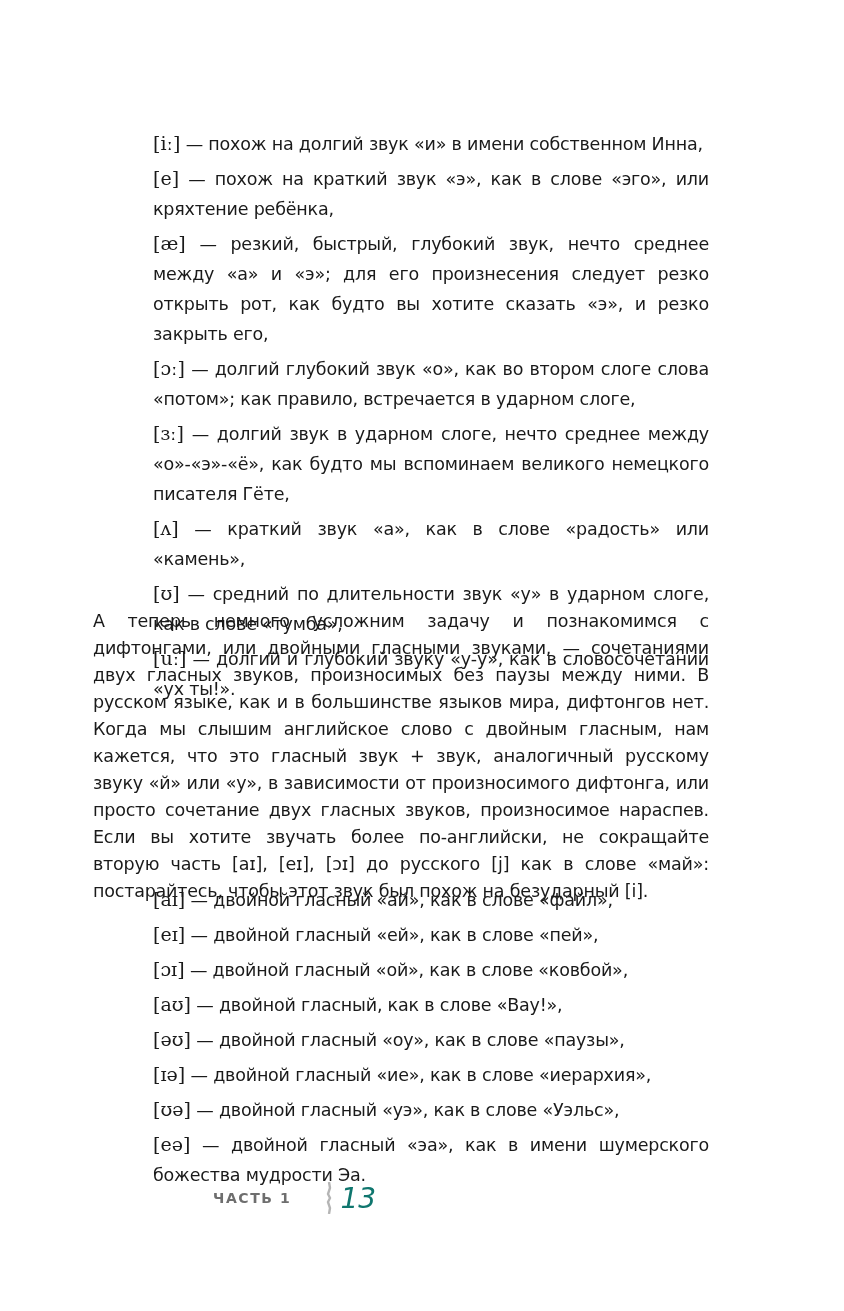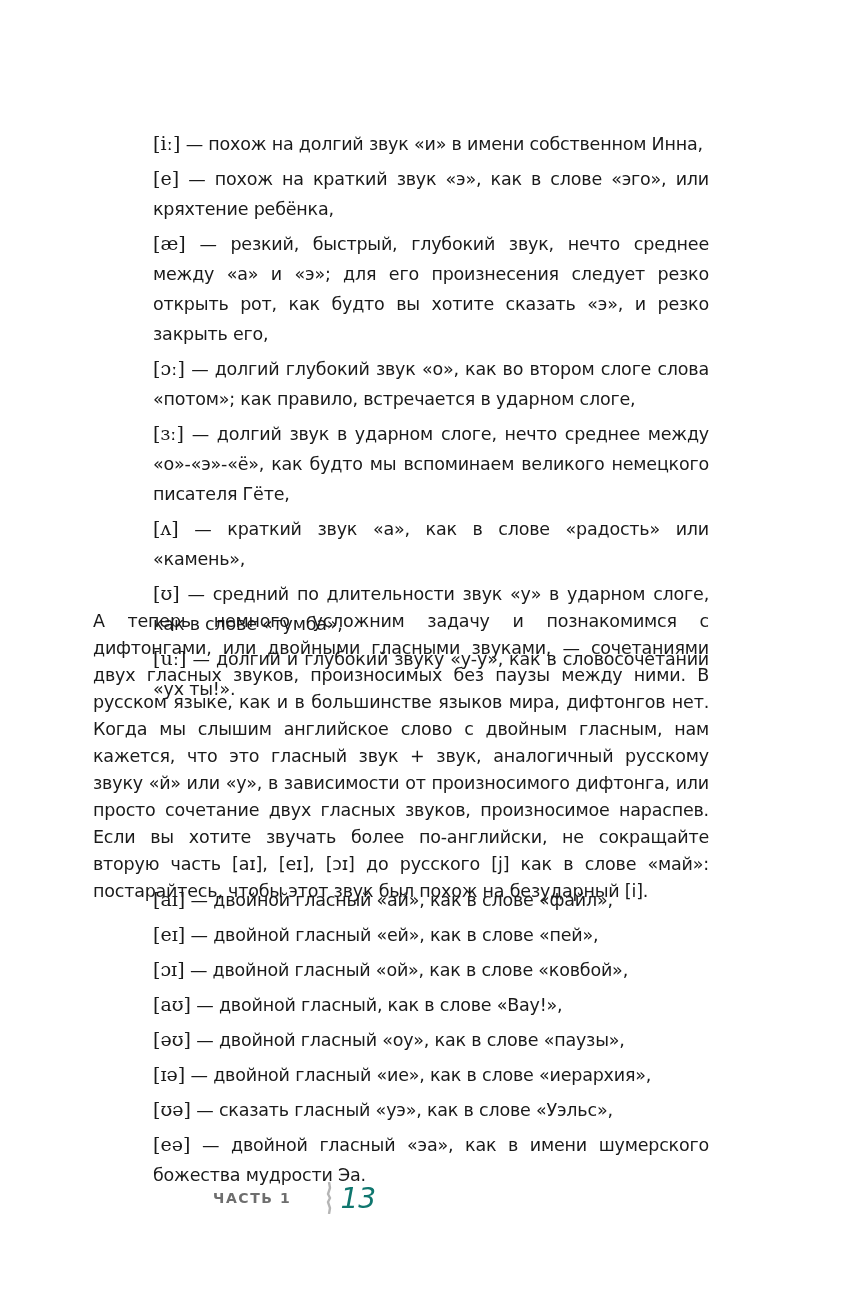--- a/index.html
+++ b/index.html
@@ -33,21 +33,21 @@
 
 <p class="para" style="margin:0;">А теперь немного усложним задачу и познакомимся с дифтонгами, или двойными гласными звуками, — сочетаниями двух гласных звуков, произносимых без паузы между ними. В русском языке, как и в большинстве языков мира, дифтонгов нет. Когда мы слышим английское слово с двойным гласным, нам кажется, что это гласный звук + звук, аналогичный русскому звуку «й» или «у», в зависимости от произносимого дифтонга, или просто сочетание двух гласных звуков, произносимое нараспев. Если вы хотите звучать более по-английски, не сокращайте вторую часть [aɪ], [eɪ], [ɔɪ] до русского [j] как в слове «май»: постарайтесь, чтобы этот звук был похож на безударный [i].</p>
 
 <div class="list" style="top:884px;">
   <div class="item"><span class="sym">[aɪ]</span><span> — двойной гласный «ай», как в слове «файл»,</span></div>
   <div class="item"><span class="sym">[eɪ]</span><span> — двойной гласный «ей», как в слове «пей»,</span></div>
   <div class="item"><span class="sym">[ɔɪ]</span><span> — двойной гласный «ой», как в слове «ковбой»,</span></div>
   <div class="item"><span class="sym">[aʊ]</span><span> — двойной гласный, как в слове «Вау!»,</span></div>
   <div class="item"><span class="sym">[əʊ]</span><span> — двойной гласный «оу», как в слове «паузы»,</span></div>
   <div class="item"><span class="sym">[ɪə]</span><span> — двойной гласный «ие», как в слове «иерархия»,</span></div>
-  <div class="item"><span class="sym">[ʊə]</span><span> — сказать гласный «уэ», как в слове «Уэльс»,</span></div>
+  <div class="item"><span class="sym">[ʊə]</span><span> — двойной гласный «уэ», как в слове «Уэльс»,</span></div>
   <div class="item"><span class="sym">[eə]</span><span> — двойной гласный «эа», как в имени шумерского божества мудрости Эа.</span></div>
 </div>
 
 <div class="footer">
   <span class="running part">ЧАСТЬ 1</span>
   <span class="divider">
     <svg width="6" height="32" viewBox="0 0 6 32">
         <path d="M3 0 L4 6 L2 12 L4 16 L2 20 L4 26 L3 32" stroke="#b5b5b5" stroke-width="2.4" fill="none"></path>
       </svg>
   </span>

